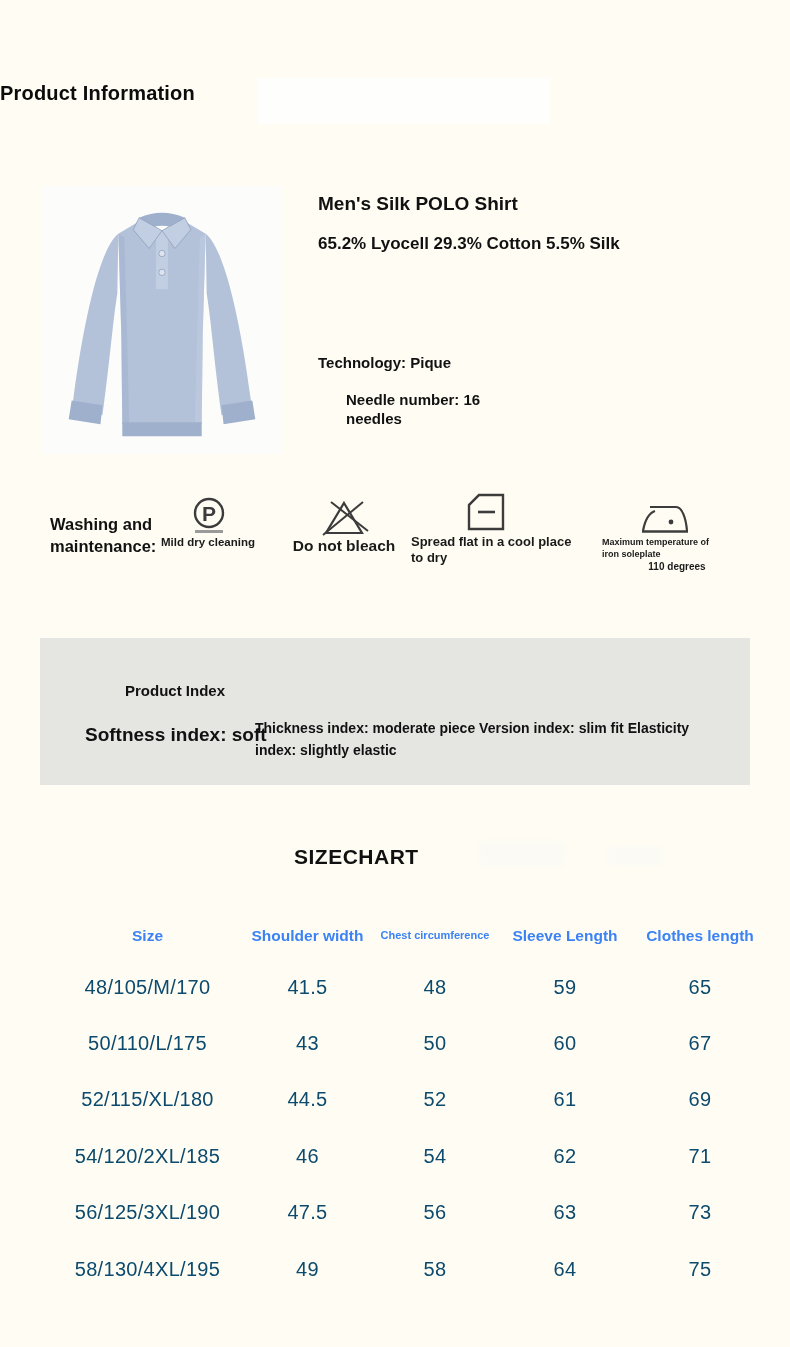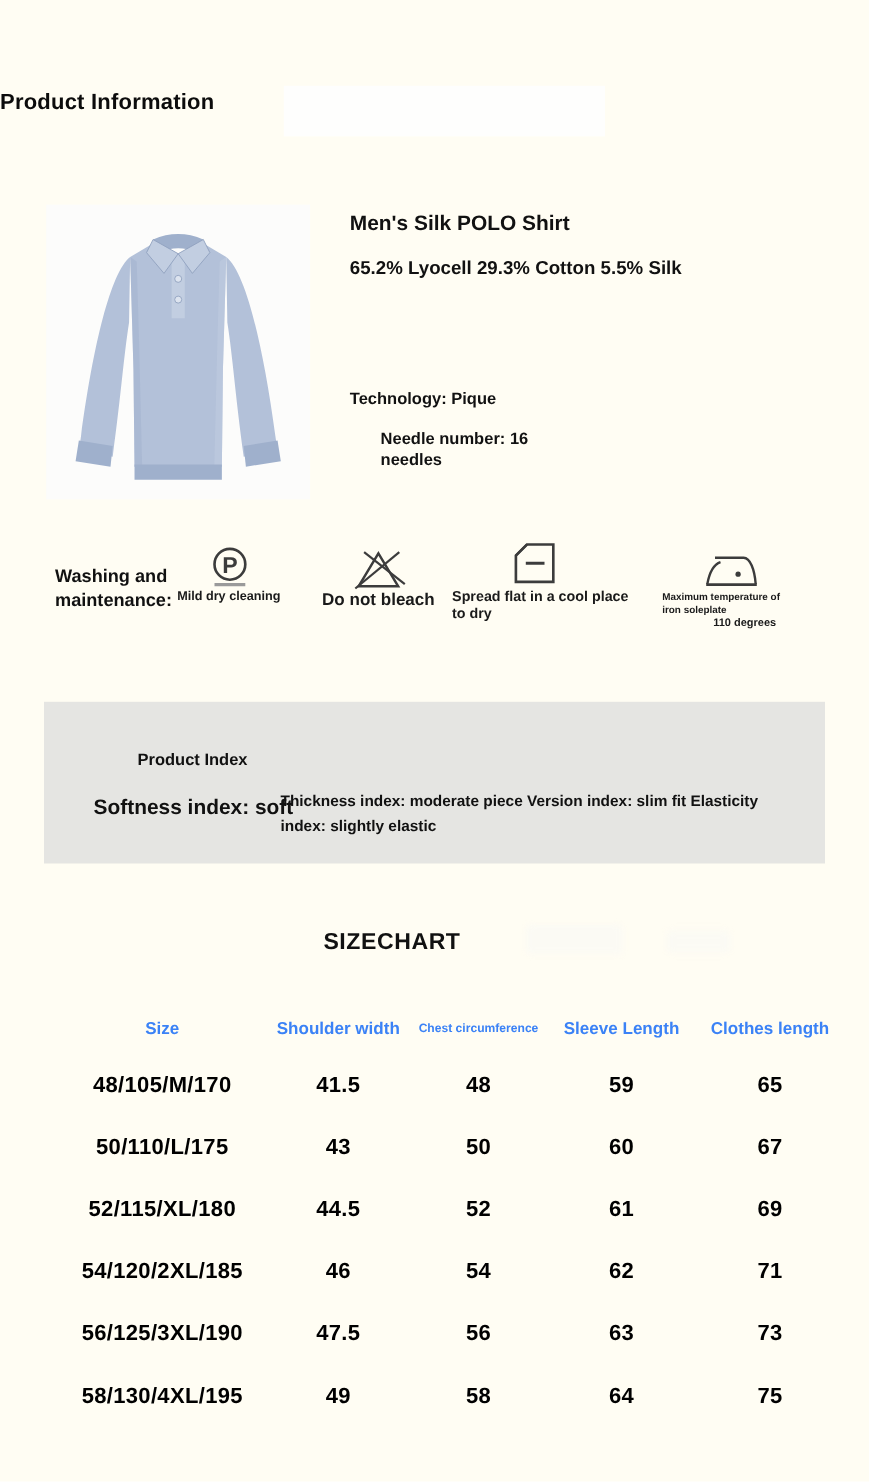--- a/index.html
+++ b/index.html
@@ -58,21 +58,21 @@
   .ghost-b { left:606px; top:846px; width:58px; height:20px; }
 
   .sc-table { position:absolute; left:60px; top:913px; width:700px; }
   .sc-row { display:grid; grid-template-columns:175px 145px 110px 150px 120px;
             align-items:center; }
   .sc-head { height:46px; }
   .sc-head .sc-cell { font-size:15.5px; font-weight:bold; color:#3b82f6; text-align:center; }
   .sc-head .sc-cell.small { font-size:11px; line-height:1.25; }
   .sc-head .sc-cell.small span { display:inline-block; text-align:left; }
   .sc-body .sc-row { height:56.4px; }
-  .sc-body .sc-cell { font-size:20px; font-weight:bold; color:#000000;
+  .sc-body .sc-cell { font-size:20px; font-weight:normal; color:#0c4a6e;
                       text-align:center; letter-spacing:0.3px; }
 </style>
 </head>
 <body>
 
 <div class="page">
 
   <div class="patch" style="left:258px; top:78px; width:292px; height:46px;"></div>
   <div class="title">Product Information</div>
 

